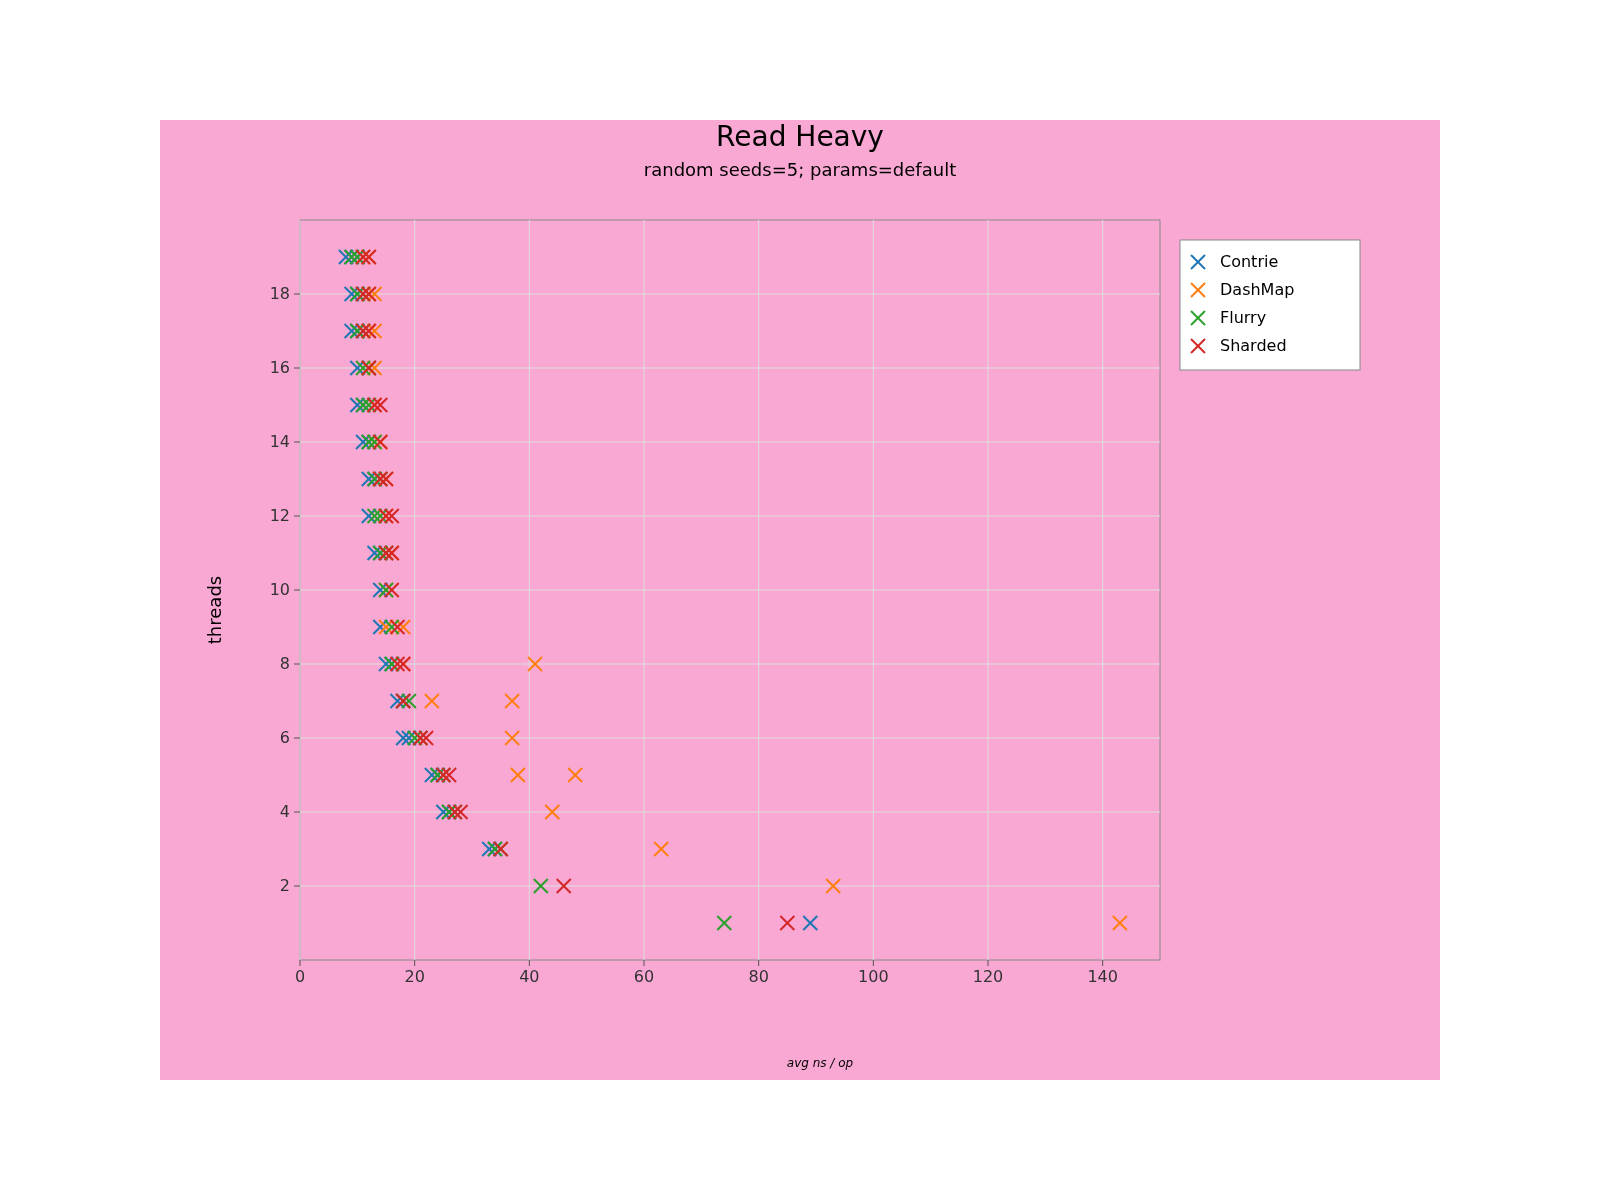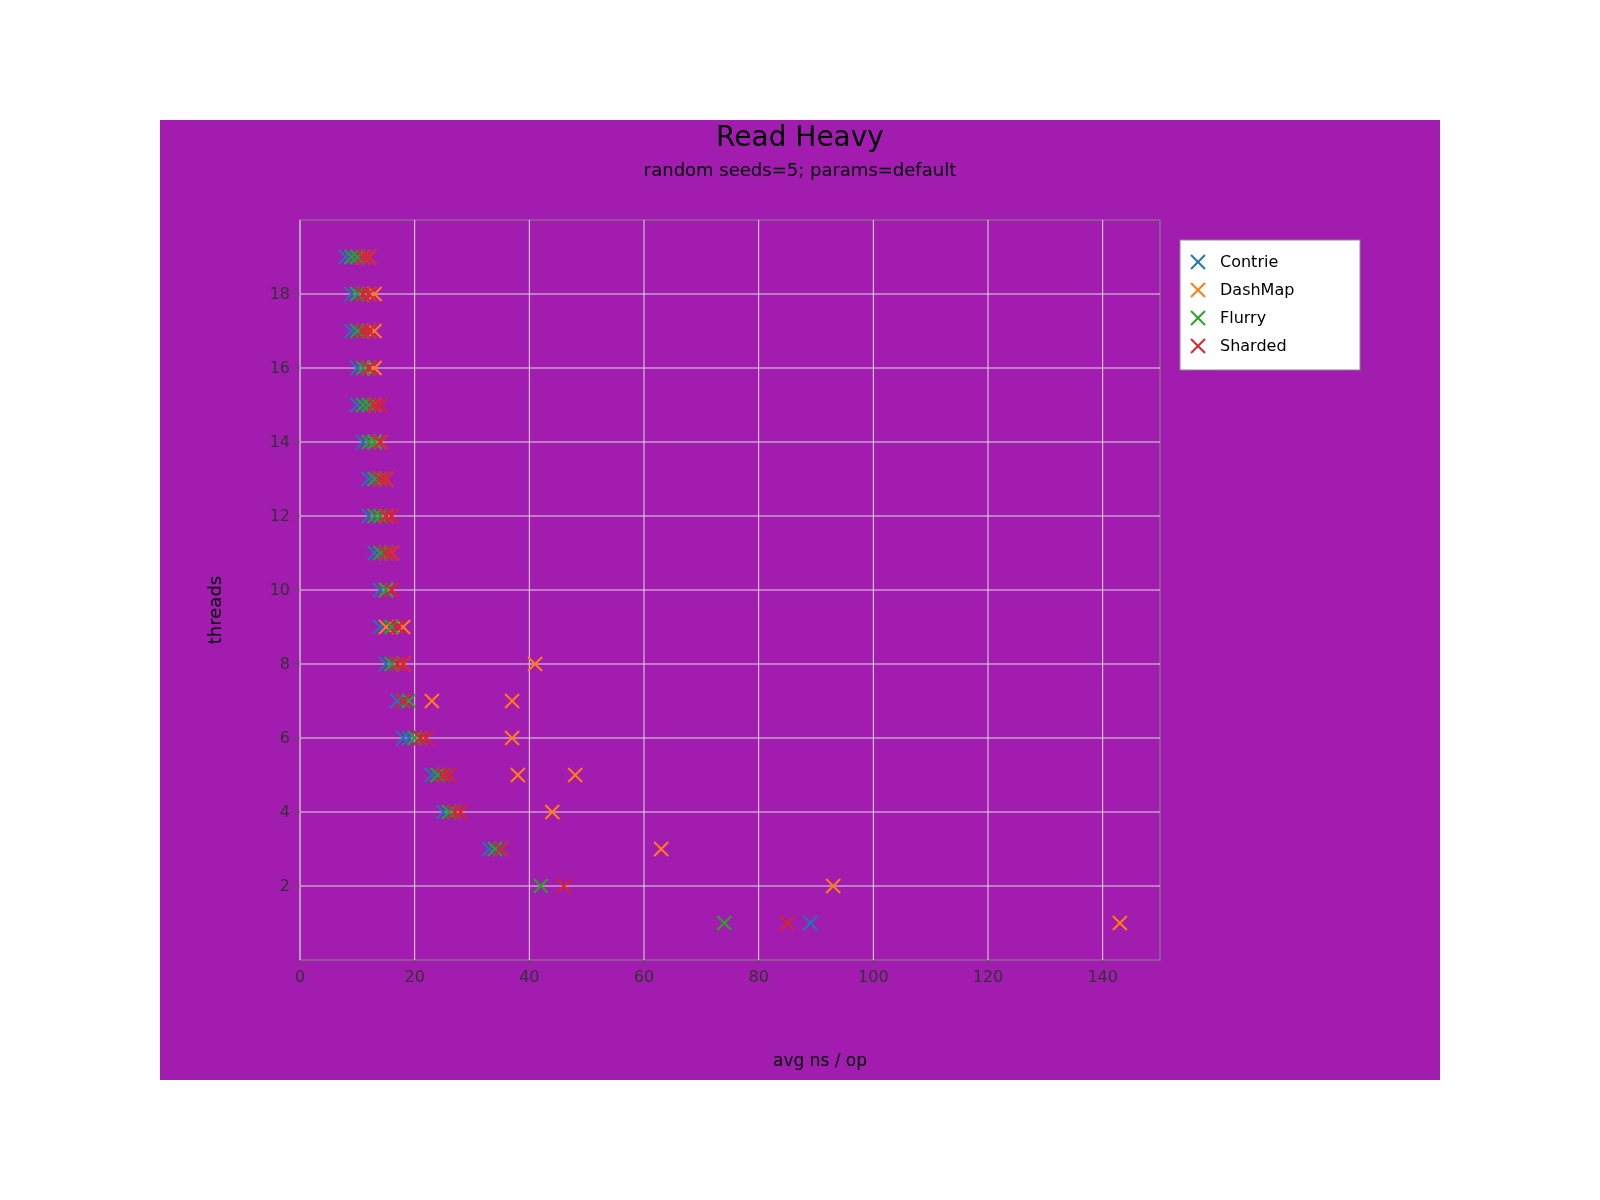--- a/index.html
+++ b/index.html
@@ -9,21 +9,21 @@
       width: 1600px;
       height: 1200px;
       display: flex;
       align-items: center;
       justify-content: center;
     }
     .chart-container {
       width: 1280px;
       height: 960px;
       position: relative;
-      background: #a21caf;
+      background: #f9a8d4;
     }
     .chart-title {
       text-align: center;
       font-size: 28px;
       font-weight: normal;
       margin-bottom: 6px;
       color: #000;
     }
     .chart-subtitle {
       text-align: center;
@@ -48,22 +48,23 @@
       transform: translateY(-50%) rotate(-90deg);
       font-size: 18px;
       color: #000;
       white-space: nowrap;
     }
     .axis-label-x {
       position: absolute;
       bottom: -50px;
       left: 50%;
       transform: translateX(-50%);
-      font-size: 17px;
+      font-size: 12px;
       color: #000;
+      font-style: italic;
     }
   </style>
 </head>
 <body>
 
 <div class="chart-container">
   <div class="chart-title">Read Heavy</div>
   <div class="chart-subtitle">random seeds=5; params=default</div>
   <div class="chart-area">
     <div class="axis-label-y">threads</div>

